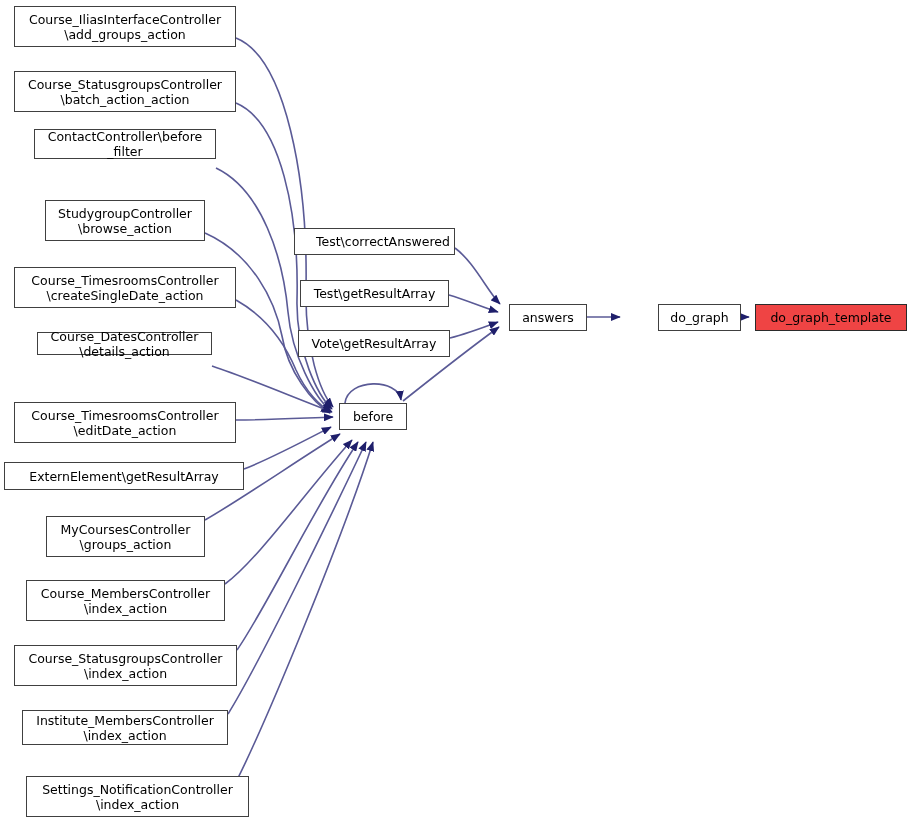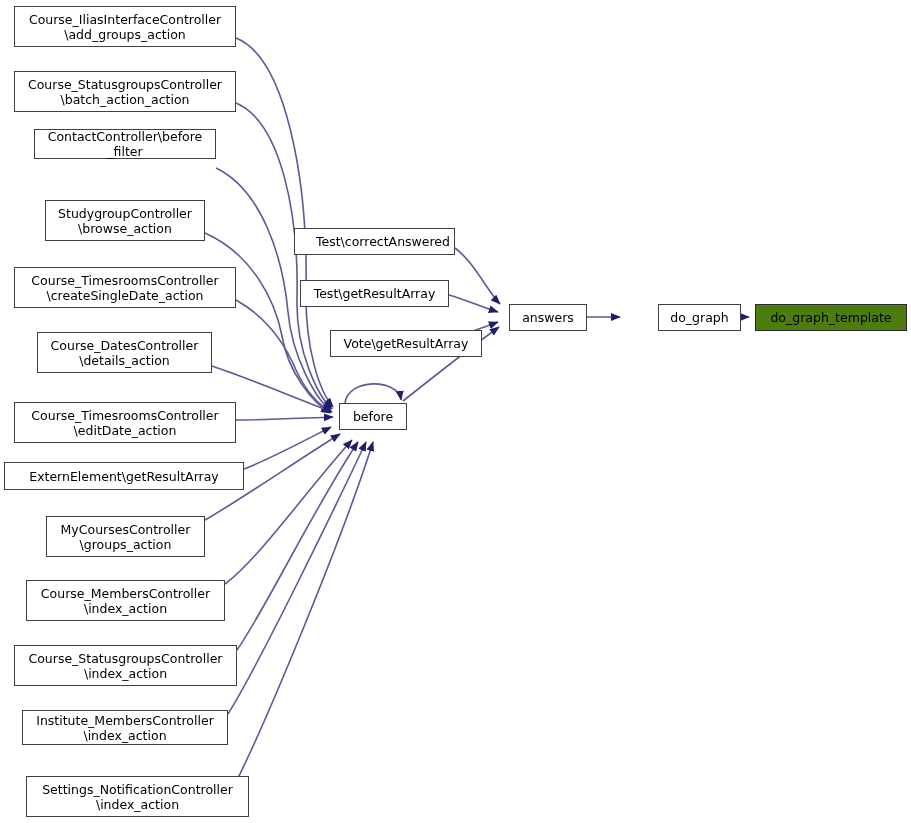--- a/index.html
+++ b/index.html
@@ -19,21 +19,21 @@
     display:flex;
     align-items:center;
     justify-content:center;
     text-align:center;
     color:#000000;
     font-size:12.5px;
     line-height:15px;
     white-space:pre-line;
     letter-spacing:0px;
   }
-  .node.highlight{background:#4d7c0f;border-color:#2b2b2b;}
+  .node.highlight{background:#ef4444;border-color:#2b2b2b;}
   .node .lbl{display:block;width:100%;padding:0 3px;}
 </style>
 </head>
 <body>
 
 <div id="canvas">
 
   <svg id="edge-layer" viewBox="0 0 911 823" width="911" height="823" xmlns="http://www.w3.org/2000/svg">
     <defs>
       <marker id="ah" markerWidth="10" markerHeight="8" refX="9.2" refY="4" orient="auto" markerUnits="userSpaceOnUse">
@@ -74,36 +74,36 @@
       <div class="node" style="left: 14px; top: 6px; width: 222px; height: 41px;"><span class="lbl">Course_IliasInterfaceController
 \add_groups_action</span></div>
       <div class="node" style="left: 14px; top: 71px; width: 222px; height: 41px;"><span class="lbl">Course_StatusgroupsController
 \batch_action_action</span></div>
       <div class="node" style="left: 34px; top: 129px; width: 182px; height: 30px;"><span class="lbl">ContactController\before
 _filter</span></div>
       <div class="node" style="left: 45px; top: 200px; width: 160px; height: 41px;"><span class="lbl">StudygroupController
 \browse_action</span></div>
       <div class="node" style="left: 14px; top: 267px; width: 222px; height: 41px;"><span class="lbl">Course_TimesroomsController
 \createSingleDate_action</span></div>
-      <div class="node" style="left: 37px; top: 332px; width: 175px; height: 41px;"><span class="lbl">Course_DatesController
+      <div class="node" style="left: 37px; top: 332px; width: 175px; height: 23px;"><span class="lbl">Course_DatesController
 \details_action</span></div>
       <div class="node" style="left: 14px; top: 402px; width: 222px; height: 41px;"><span class="lbl">Course_TimesroomsController
 \editDate_action</span></div>
       <div class="node" style="left: 4px; top: 462px; width: 240px; height: 28px;"><span class="lbl">ExternElement\getResultArray</span></div>
       <div class="node" style="left: 46px; top: 516px; width: 159px; height: 41px;"><span class="lbl">MyCoursesController
 \groups_action</span></div>
       <div class="node" style="left: 26px; top: 580px; width: 199px; height: 41px;"><span class="lbl">Course_MembersController
 \index_action</span></div>
       <div class="node" style="left: 14px; top: 645px; width: 223px; height: 41px;"><span class="lbl">Course_StatusgroupsController
 \index_action</span></div>
       <div class="node" style="left: 22px; top: 710px; width: 206px; height: 35px; text-align: center;"><span class="lbl">Institute_MembersController
 \index_action</span></div>
       <div class="node" style="left: 26px; top: 776px; width: 223px; height: 41px;"><span class="lbl">Settings_NotificationController
 \index_action</span></div>
       <div class="node" style="left: 294px; top: 228px; width: 161px; height: 27px; padding-left: 17px;"><span class="lbl">Test\correctAnswered</span></div>
       <div class="node" style="left: 300px; top: 280px; width: 149px; height: 27px;"><span class="lbl">Test\getResultArray</span></div>
-      <div class="node" style="left: 298px; top: 330px; width: 152px; height: 27px; margin-left: 32px;"><span class="lbl">Vote\getResultArray</span></div>
+      <div class="node" style="left: 298px; top: 330px; width: 152px; height: 27px;"><span class="lbl">Vote\getResultArray</span></div>
       <div class="node" style="left: 339px; top: 403px; width: 68px; height: 27px;"><span class="lbl">before</span></div>
       <div class="node" style="left: 502px; top: 304px; width: 78px; height: 27px; margin-left: 7px;"><span class="lbl">answers</span></div>
       <div class="node" style="left: 626px; top: 304px; width: 83px; height: 27px; margin-left: 32px;"><span class="lbl">do_graph</span></div>
       <div class="node highlight" style="left: 755px; top: 304px; width: 152px; height: 27px;"><span class="lbl">do_graph_template</span></div>
     </div>
 </div>
 
 </body></html>

